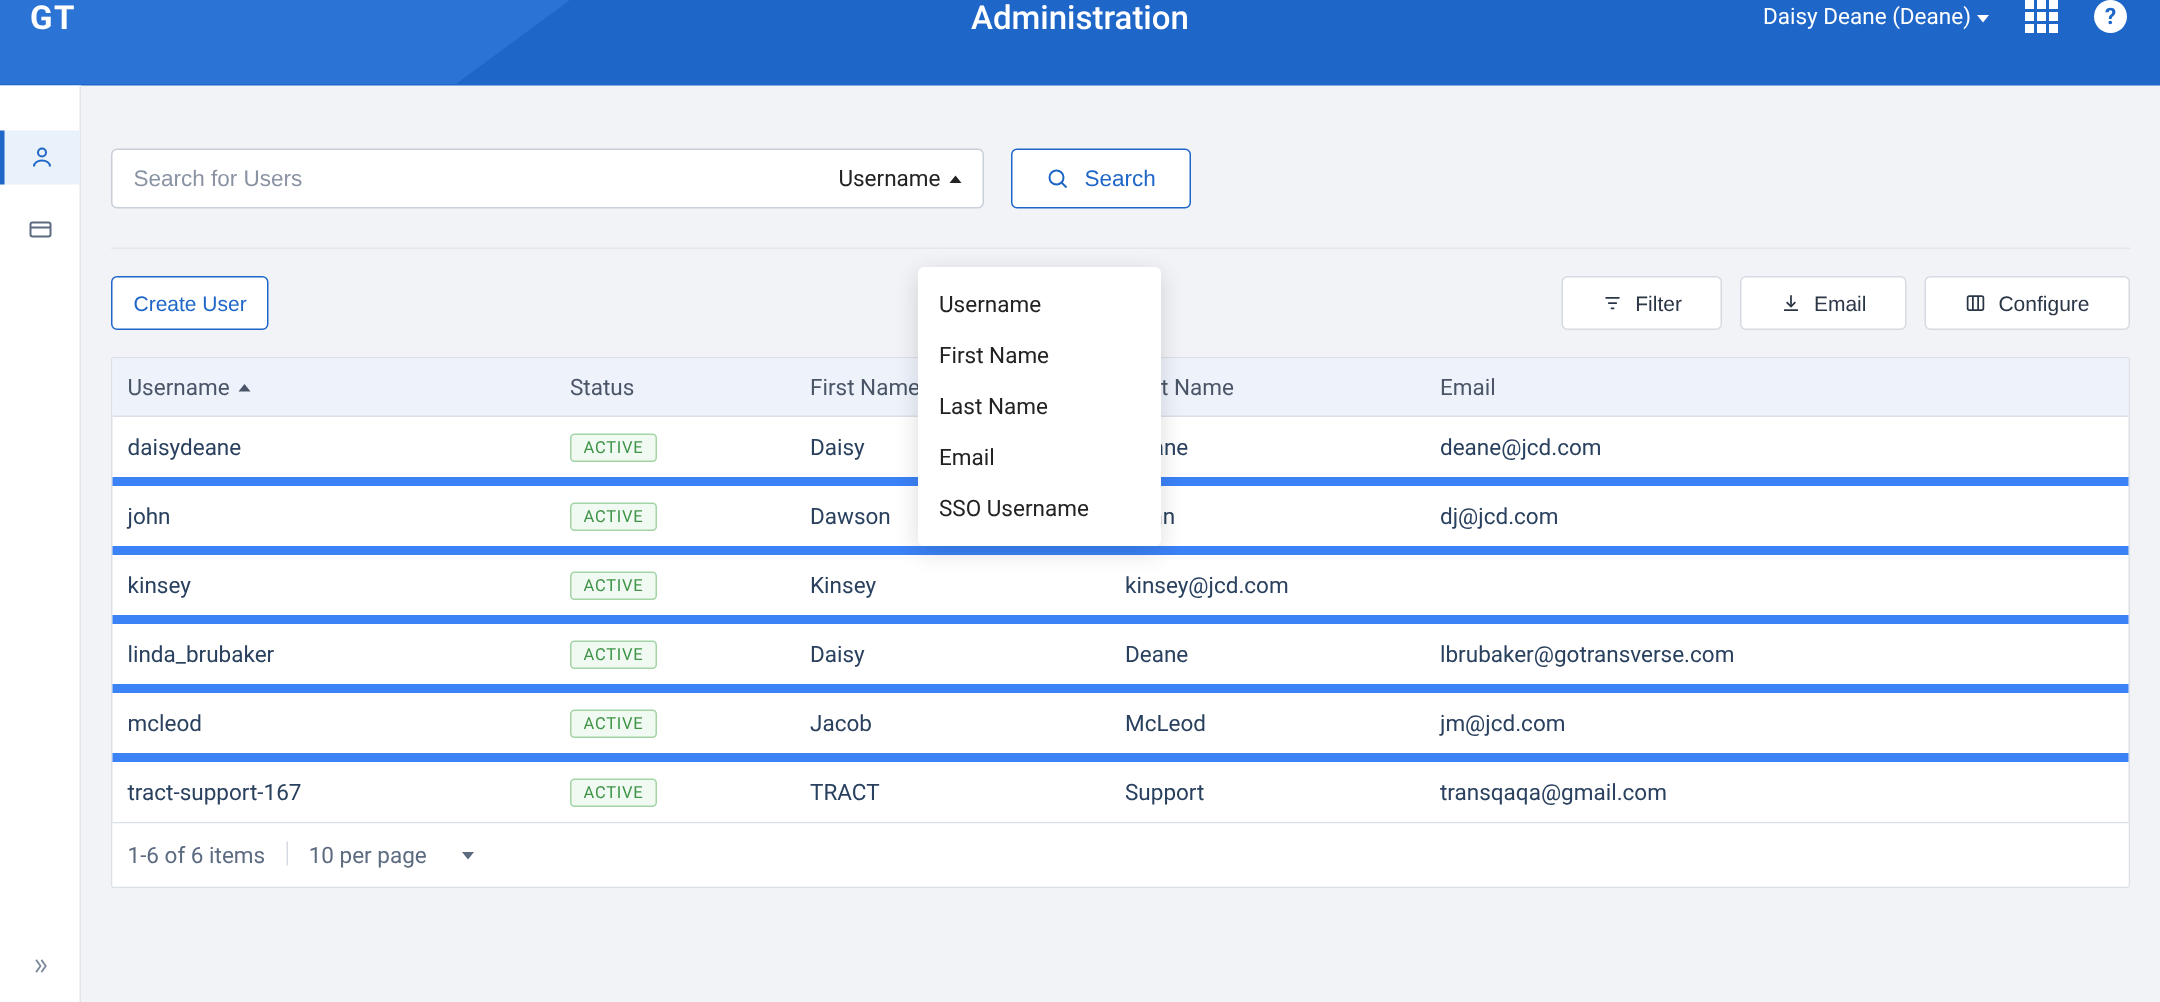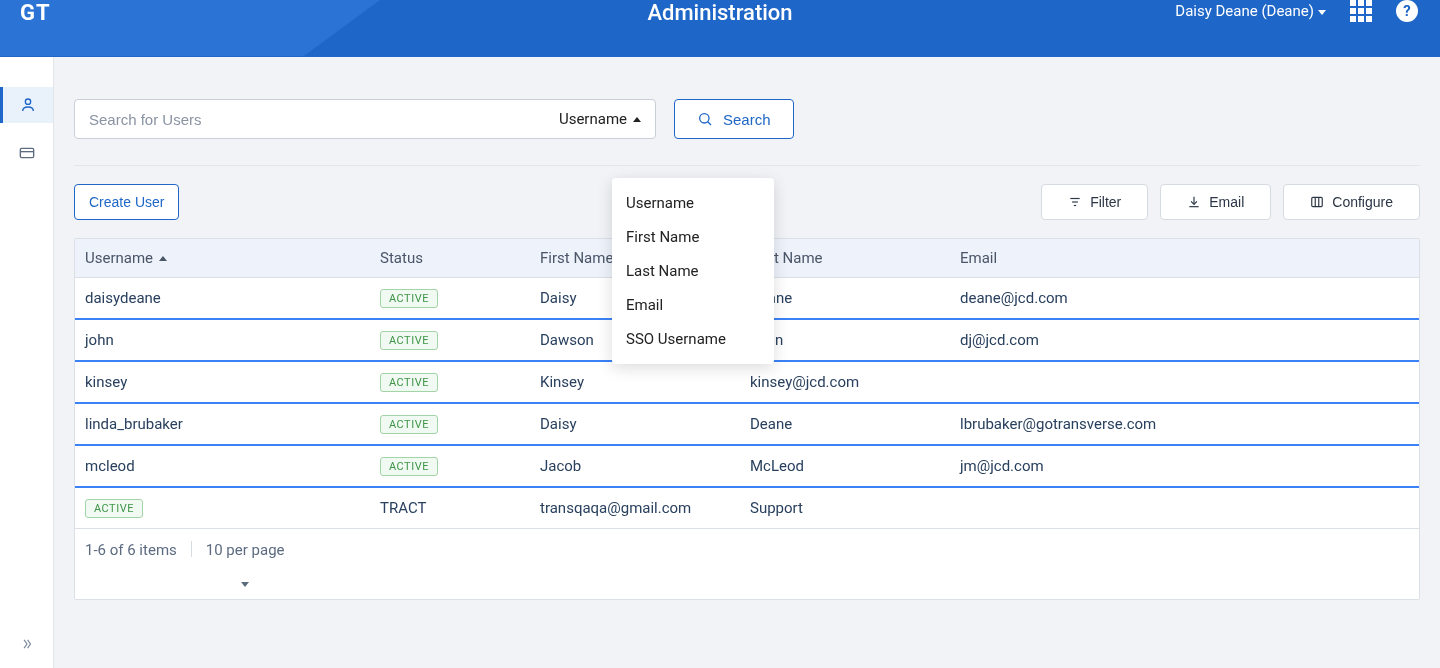--- a/index.html
+++ b/index.html
@@ -267,21 +267,21 @@
     gap: 6px;
     cursor: pointer;
   }
   .sort-caret {
     width: 0; height: 0;
     border-left: 4px solid transparent;
     border-right: 4px solid transparent;
     border-bottom: 5px solid #4a5568;
   }
   .trow {
-    border-bottom: 2px solid #3b82f6;
+    border-bottom: 6px solid #3b82f6;
     color: #29405e;
     font-size: 15px;
   }
   .trow:last-of-type { border-bottom: 1px solid #dbe0e7; }
   .badge {
     display: inline-block;
     padding: 2px 8px;
     border: 1px solid #a3d4a6;
     color: #3f9448;
     background: #f1faf2;
@@ -300,21 +300,20 @@
   }
   .vsep {
     width: 1px; height: 16px;
     background: #d6dae1;
   }
   .perpage {
     display: flex;
     align-items: center;
     gap: 23px;
     cursor: pointer;
-    flex-direction: column;
   }
 
   
   .dropdown {
     position: absolute;
     top: 178px;
     left: 612px;
     width: 162px;
     background: #fff;
     border-radius: 4px;
@@ -479,24 +478,25 @@
             <div class="td">lbrubaker@gotransverse.com</div>
           </div>
           <div class="trow">
             <div class="td">mcleod</div>
             <div class="td"><span class="badge">ACTIVE</span></div>
             <div class="td">Jacob</div>
             <div class="td">McLeod</div>
             <div class="td">jm@jcd.com</div>
           </div>
           <div class="trow">
+            <div class="td">tract-support-167</div>
             <div class="td"><span class="badge">ACTIVE</span></div>
             <div class="td">TRACT</div>
+            <div class="td">Support</div>
             <div class="td">transqaqa@gmail.com</div>
-            <div class="td">Support</div>
           </div>
         </div>
       <div class="tfoot">
         <span>1-6 of 6 items</span>
         <span class="vsep"></span>
         <div class="perpage">
           <span>10 per page</span>
           <span class="caret-down-dark"></span>
         </div>
       </div>

